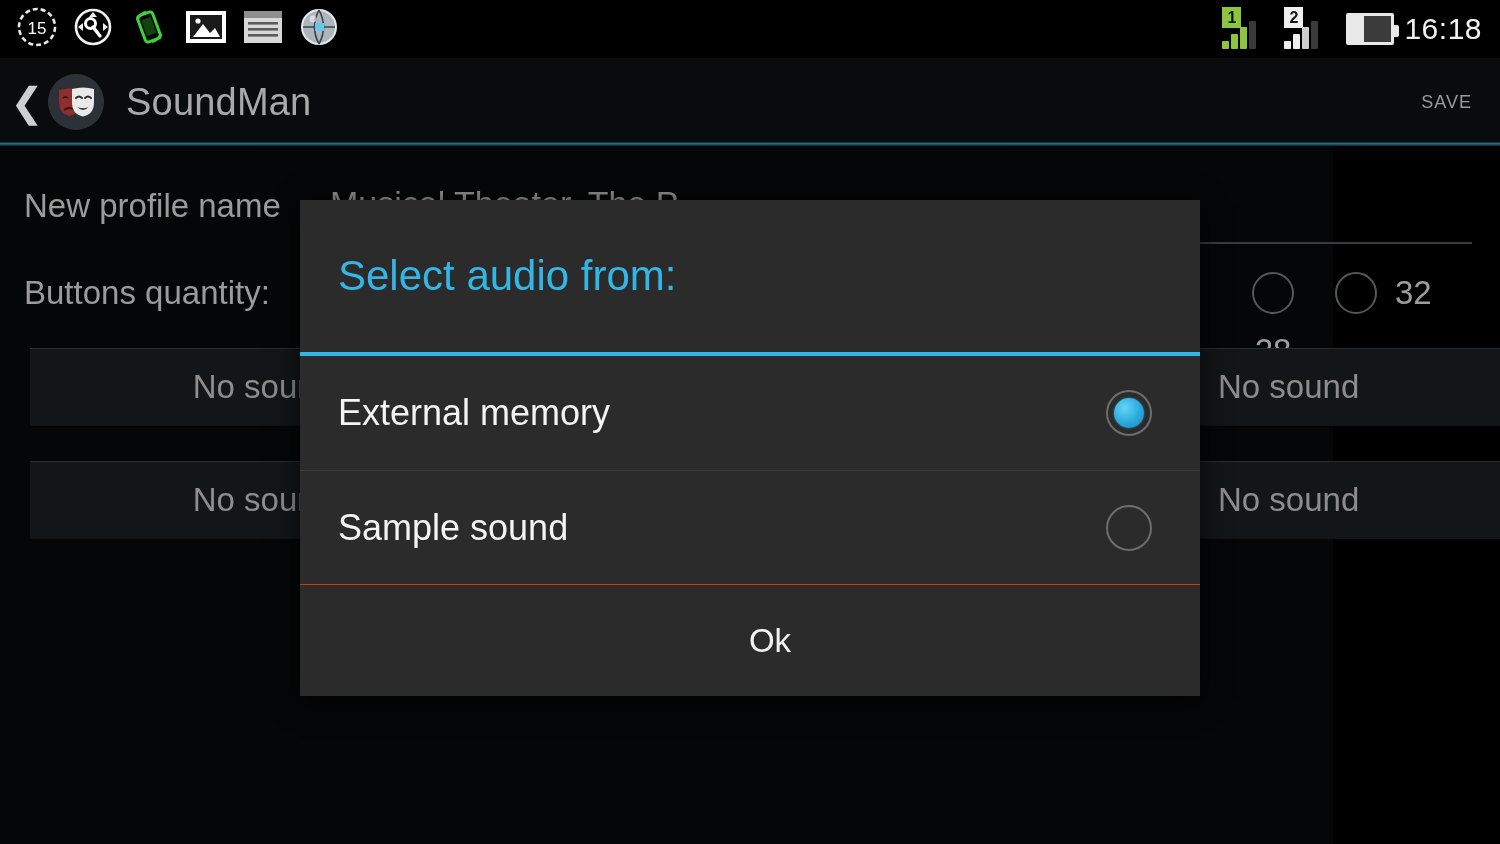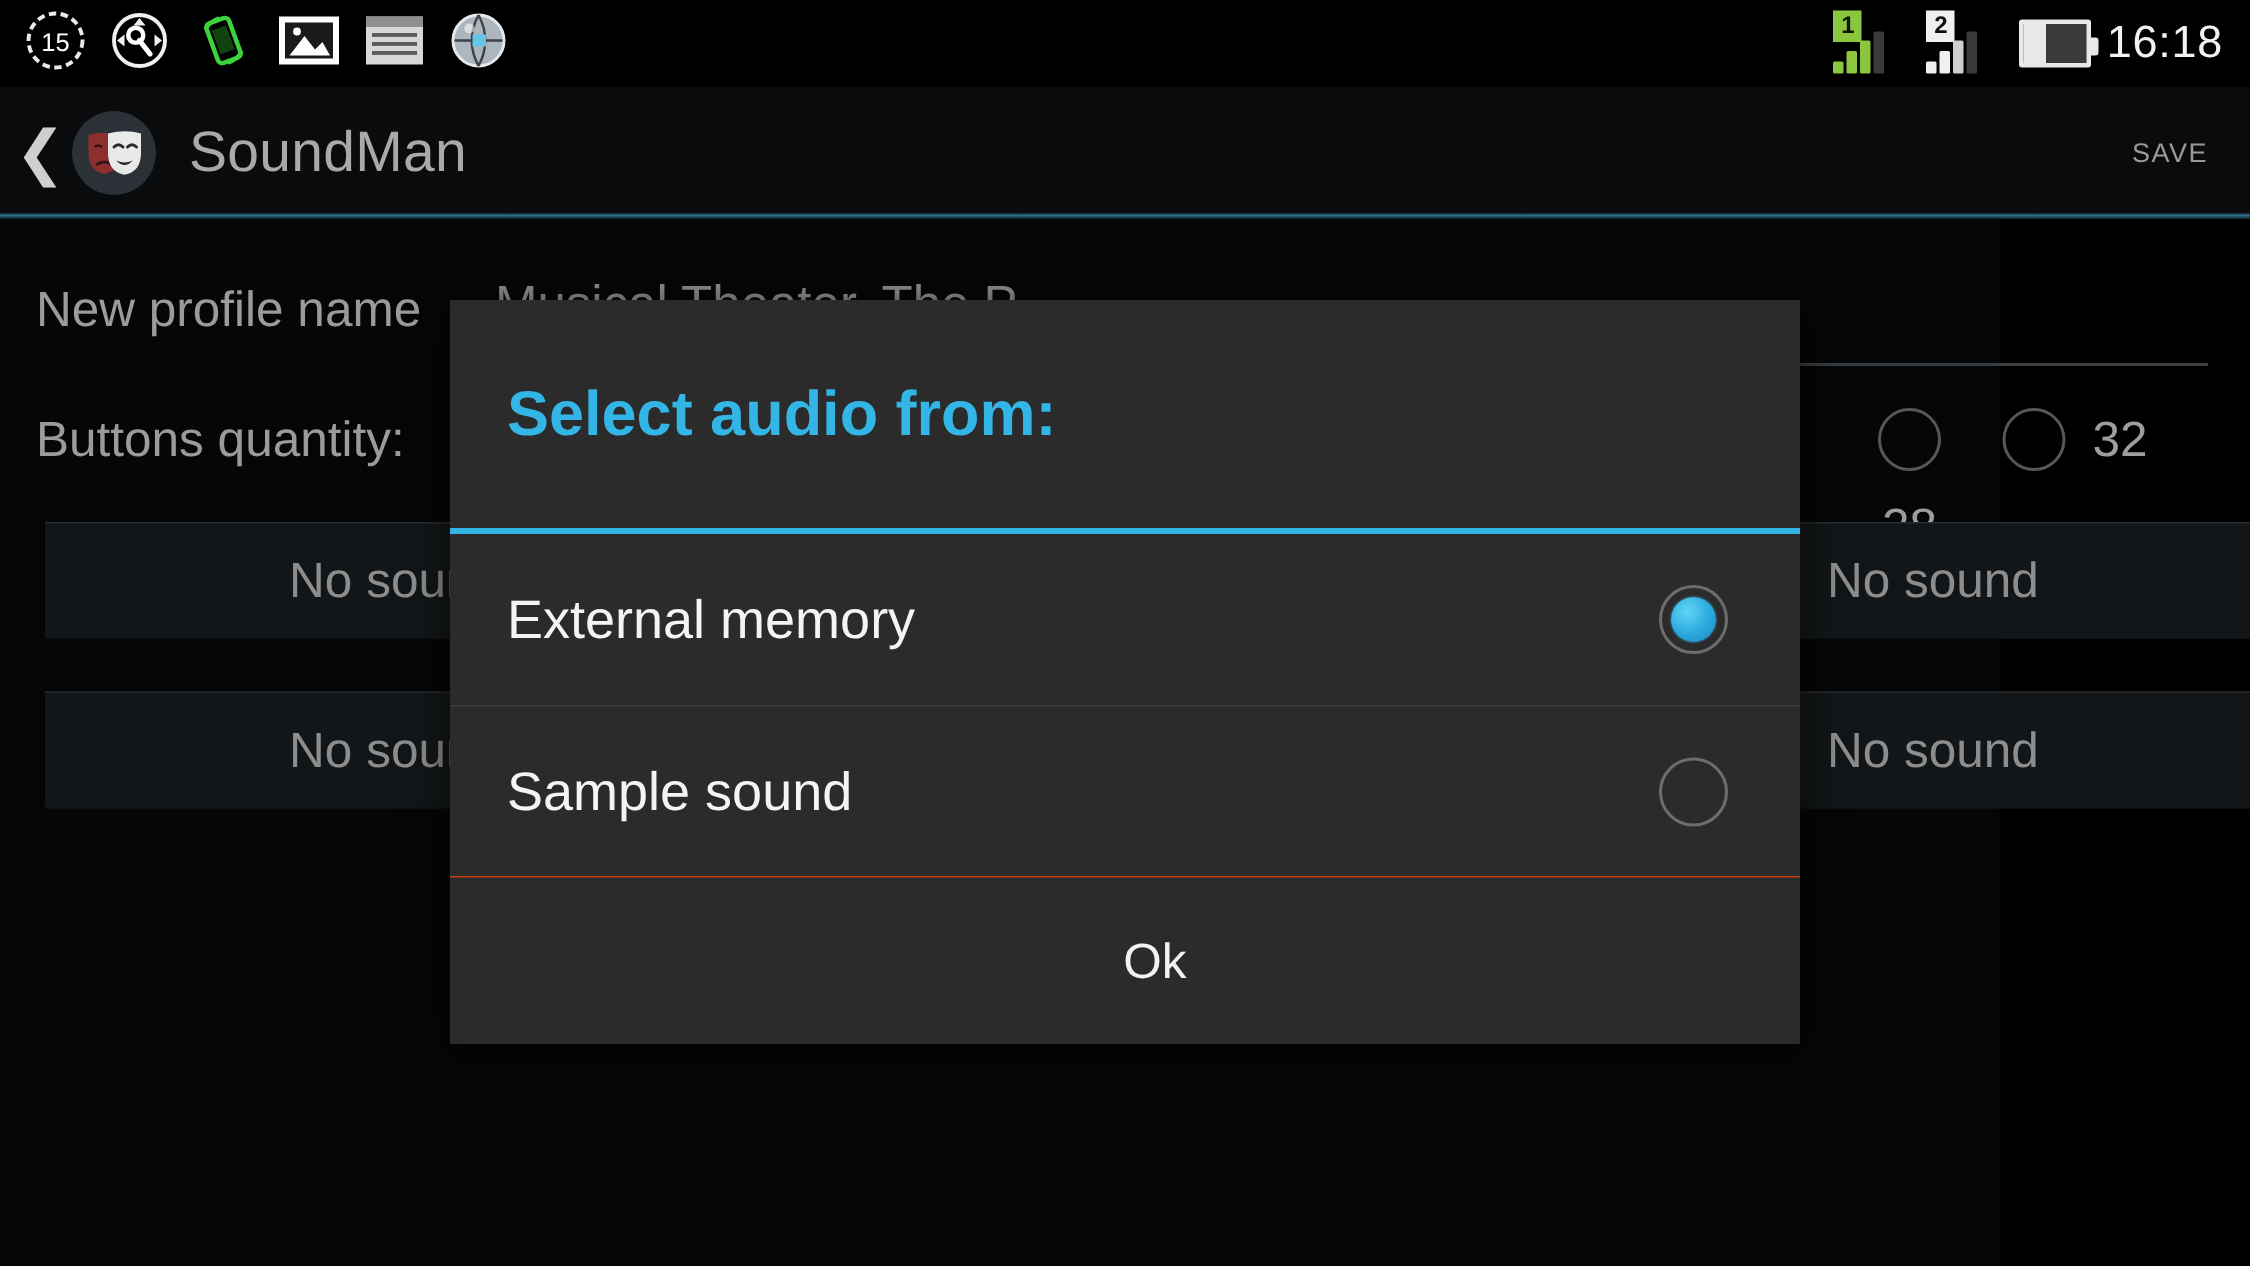--- a/index.html
+++ b/index.html
@@ -123,21 +123,21 @@
   #dialog {
     position: absolute; left: 300px; top: 200px;
     width: 900px; height: 496px;
     background: #2b2b2b;
     box-shadow: 0 6px 26px rgba(0,0,0,0.75);
     display: flex; flex-direction: column;
   }
   .dlg-title-wrap { height: 156px; position: relative; }
   .dlg-title {
     position: absolute; left: 38px; top: 52px;
-    color: #33b5e5; font-size: 42px; font-weight: bold;
+    color: #33b5e5; font-size: 42px; font-weight: normal;
   }
   .dlg-title-rule {
     position: absolute; left: 0; right: 0; bottom: 0;
     height: 4px; background: #33b5e5;
   }
   .dlg-option {
     height: 114px; display: flex; align-items: center;
     padding: 0 0 0 38px; position: relative;
   }
   .dlg-option + .dlg-option { border-top: 1px solid #3b3b3b; }

